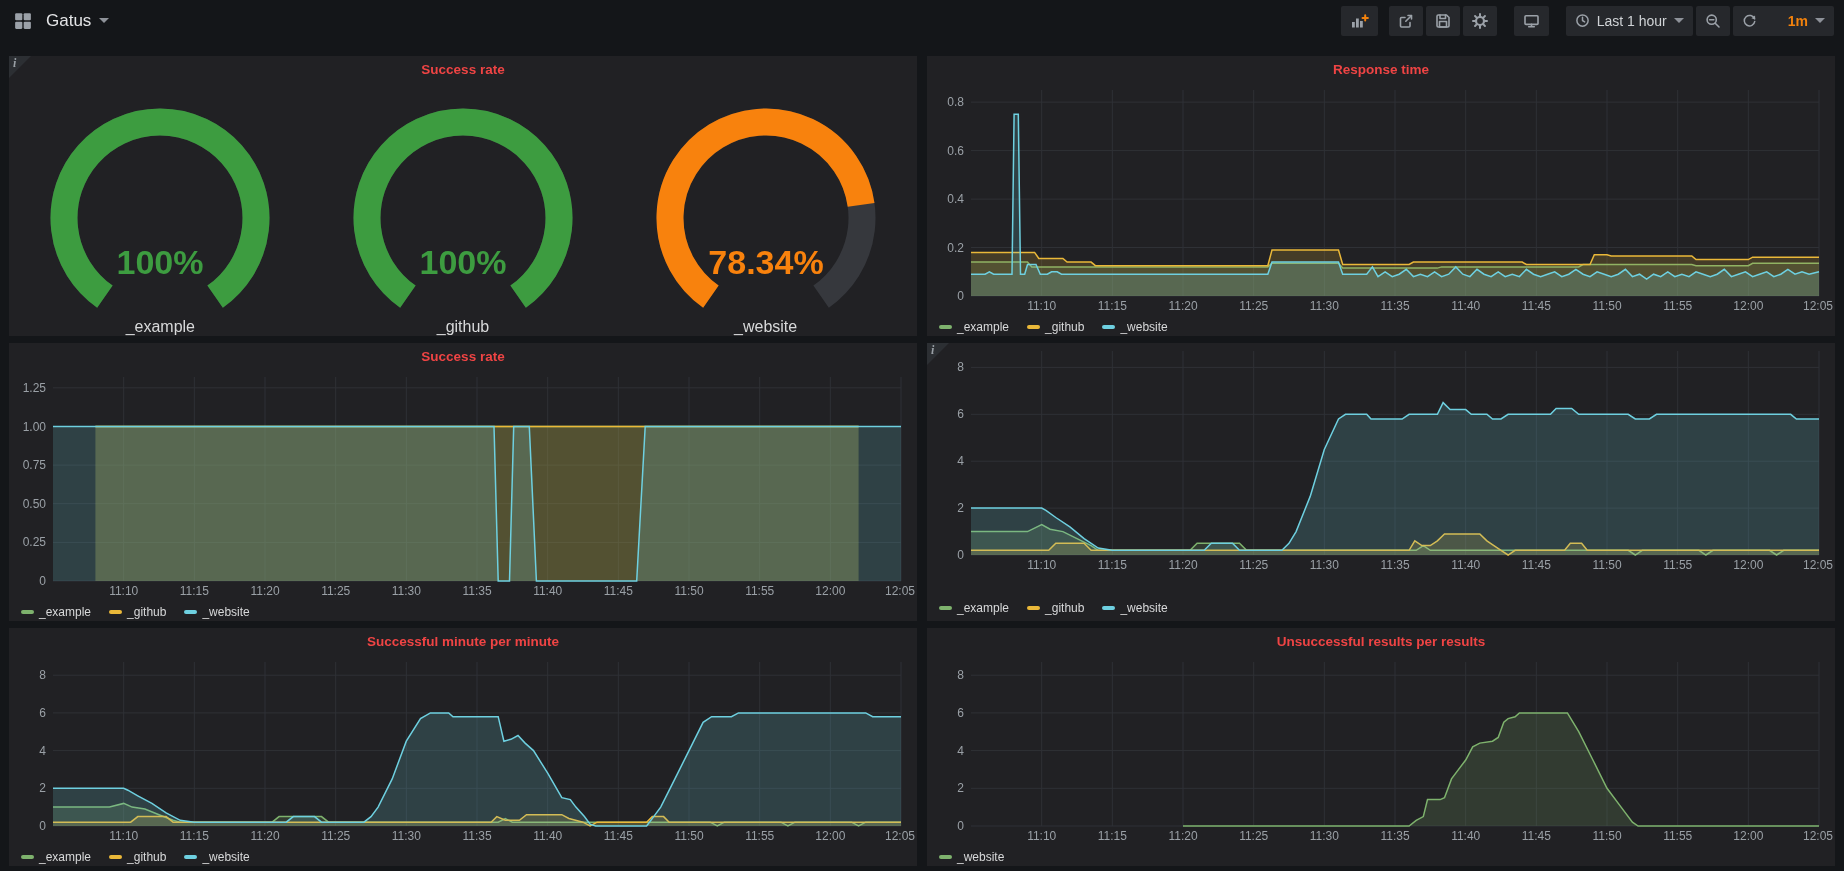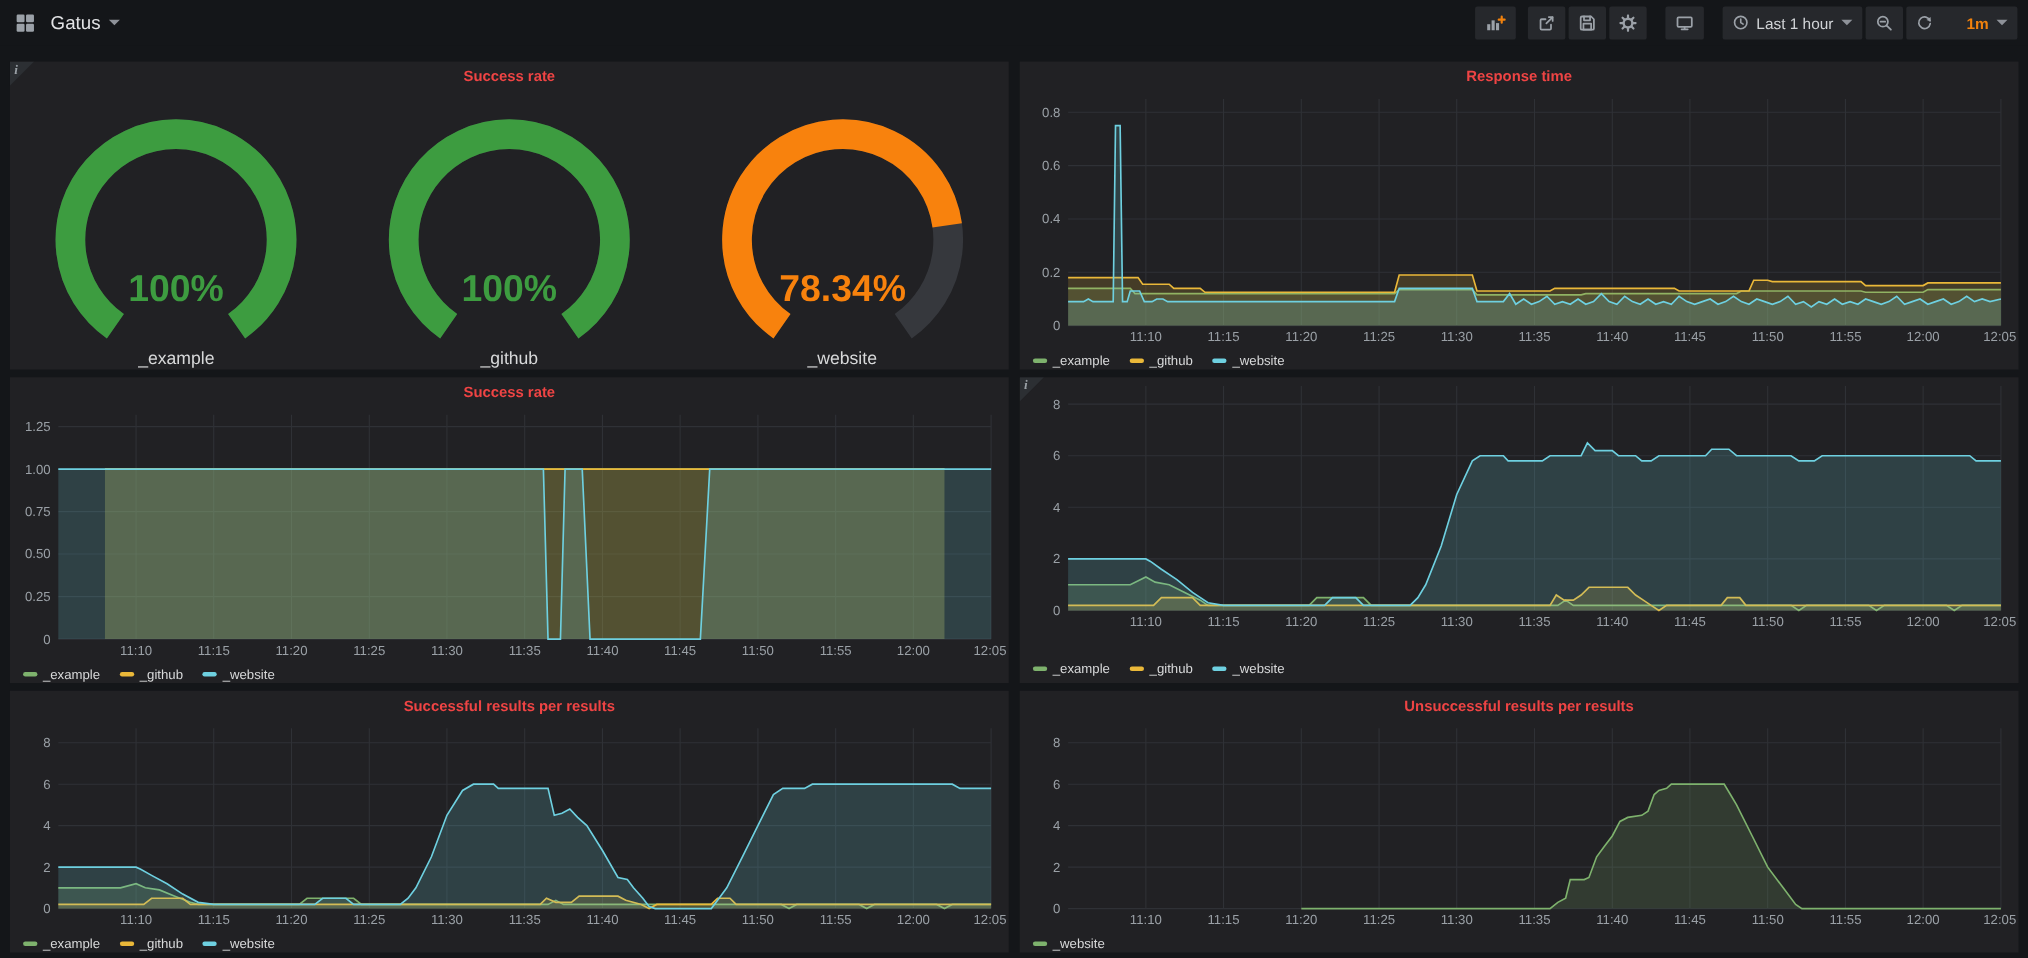--- a/index.html
+++ b/index.html
@@ -358,21 +358,21 @@
           <span>_github</span>
         </span>
         <span class="legend-item">
           <i style="background: rgb(110, 208, 224);"></i>
           <span>_website</span>
         </span>
       </div>
   </div>
 
   <div class="panel">
-    <div class="panel-title">Successful results per results</div>
+    <div class="panel-title">Successful minute per minute</div>
     <div class="chart"><svg width="908" height="190">
           <line class="grid-line" x1="44" y1="172.0" x2="892" y2="172.0"></line>
           <text class="tick" x="37" y="176" text-anchor="end">0</text>
           <line class="grid-line" x1="44" y1="134.3" x2="892" y2="134.3"></line>
           <text class="tick" x="37" y="138.3" text-anchor="end">2</text>
           <line class="grid-line" x1="44" y1="96.6" x2="892" y2="96.6"></line>
           <text class="tick" x="37" y="100.6" text-anchor="end">4</text>
           <line class="grid-line" x1="44" y1="58.9" x2="892" y2="58.9"></line>
           <text class="tick" x="37" y="62.9" text-anchor="end">6</text>
           <line class="grid-line" x1="44" y1="21.2" x2="892" y2="21.2"></line>

